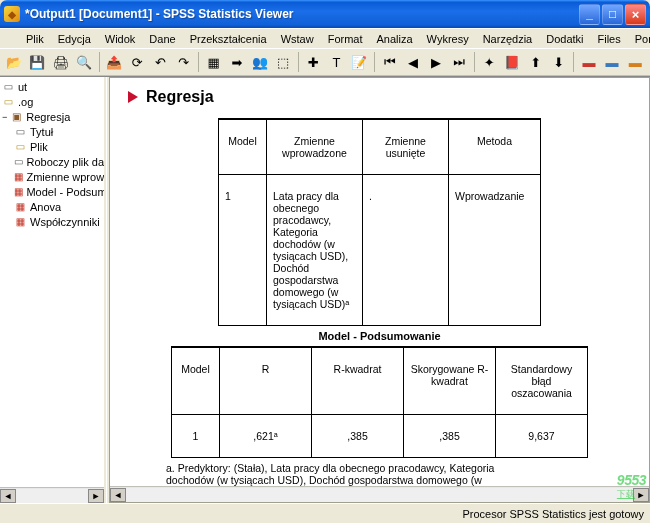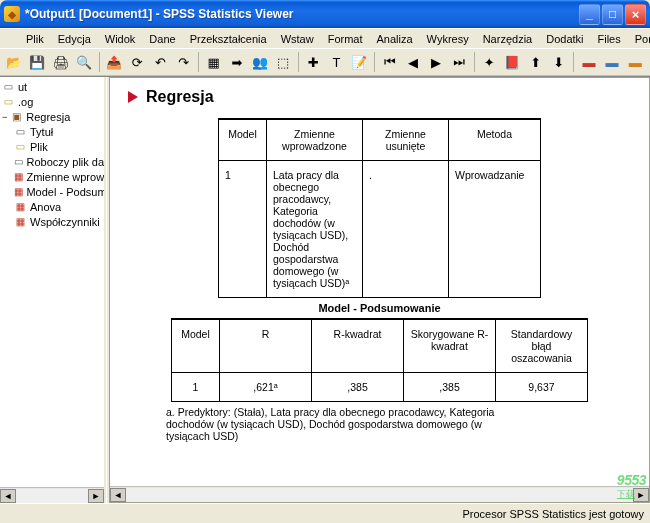--- a/index.html
+++ b/index.html
@@ -114,21 +114,21 @@
   .heading { font-size:16px;font-weight:bold;color:#000; }
   .dataset-line { font-family: "Courier New", monospace; font-size:11px; margin: 8px 0 22px 8px; white-space:nowrap; }
   .table-title { text-align:center;font-weight:bold;font-size:11px;margin-bottom:4px; }
   table.pivot {
     border-collapse: collapse;
     margin: 0 auto 4px auto;
     font-size:10.5px;
   }
   table.pivot th, table.pivot td {
     border: 1px solid #000;
-    padding: 8px 6px;
+    padding: 15px 6px;
     vertical-align: top;
   }
   table.pivot th {
     font-weight: normal;
     text-align: center;
     background:#fff;
   }
   table.pivot .hdr { border-top:2px solid #000;border-bottom:1px solid #000; }
   table.pivot .rowlabel { text-align:left; }
   .footnote { font-size:10.5px; margin: 2px 0 26px 38px; max-width: 360px; }

